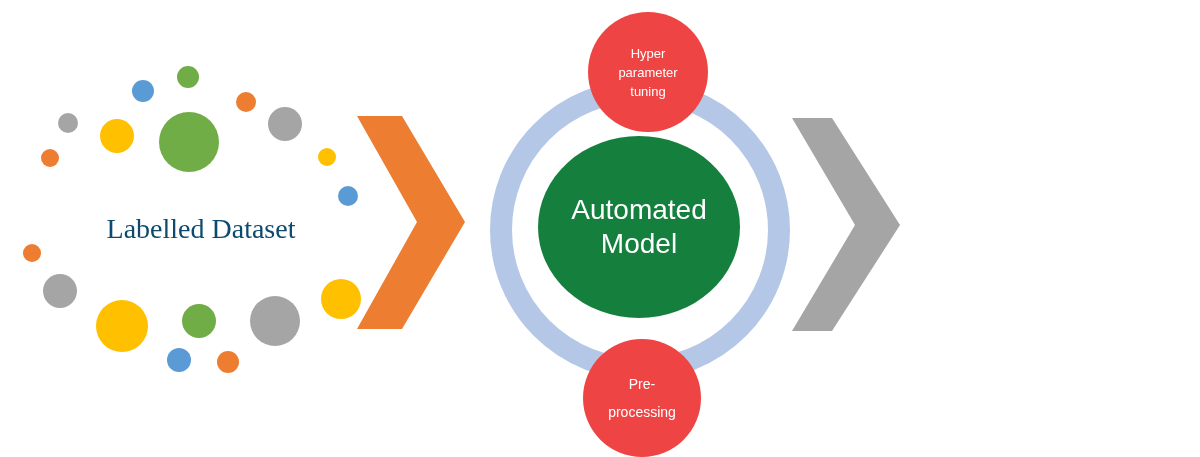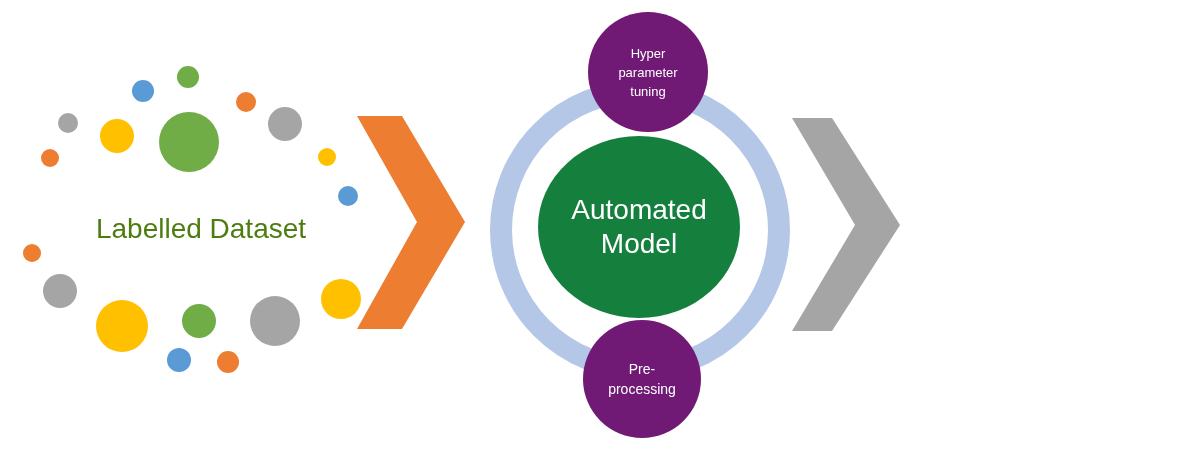--- a/index.html
+++ b/index.html
@@ -29,45 +29,46 @@
     border-radius: 50%;
     display: flex;
     align-items: center;
     justify-content: center;
     text-align: center;
     color: #ffffff;
     white-space: pre-line;
     box-sizing: border-box;
   }
   .node-small {
-    background: #701a75;
+    background: #ef4444;
     font-size: 13px;
     line-height: 19px;
   }
   .node-center {
     background: #15803d;
     font-size: 28px;
     line-height: 34px;
   }
   .node-deploy {
     background: #5B9BD5;
     font-size: 28px;
     line-height: 34px;
   }
   .hyper-circle   { left: 588px; top: 12px;  width: 120px; height: 120px; }
   .center-ellipse { left: 538px; top: 136px; width: 202px; height: 182px; }
-  .pre-circle     { left: 583px; top: 320px; width: 118px; height: 118px; font-size: 14px; line-height: 20px; }
+  .pre-circle     { left: 583px; top: 339px; width: 118px; height: 118px; font-size: 14px; line-height: 28px; }
   .deploy-circle  { left: 915px; top: 98px;  width: 262px; height: 262px; }
   .dataset-label {
     position: absolute;
     left: 201px; top: 229px;
     transform: translate(-50%, -50%);
     font-size: 28px;
-    color: #4d7c0f;
+    color: #0c4a6e;
     white-space: nowrap;
+    font-family: Liberation Serif, serif;
   }
 </style>
 </head>
 <body>
 
 <div class="canvas">
 
   <svg class="shape-layer" viewBox="0 0 1200 457" xmlns="http://www.w3.org/2000/svg">
 
     <circle cx="640" cy="230" r="139" fill="none" stroke="#B4C7E7" stroke-width="22"></circle>

